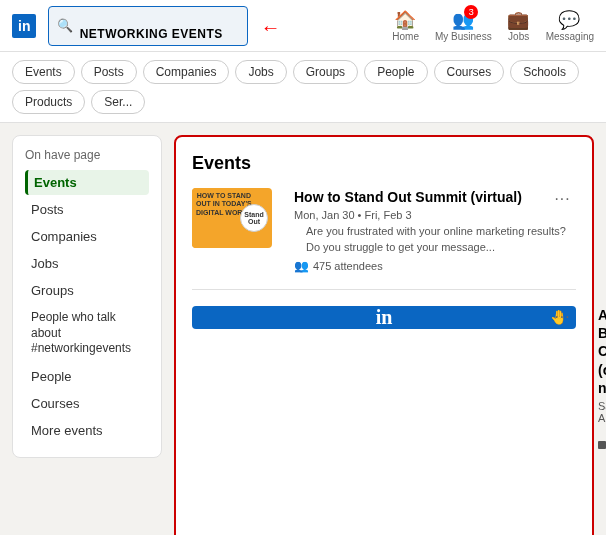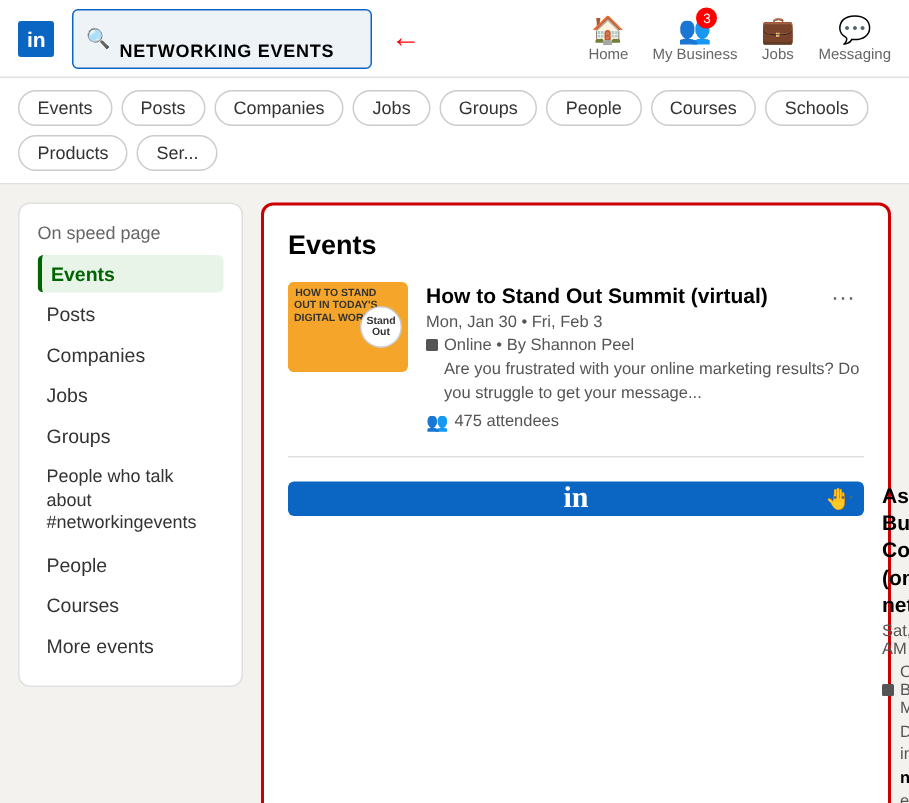--- a/index.html
+++ b/index.html
@@ -153,21 +153,21 @@
     .events-panel-title {
       font-size: 18px;
       font-weight: 700;
       color: #000;
       margin-bottom: 14px;
     }
 
     
     .event-card {
       display: flex;
-      gap: 12px;
+      gap: 22px;
       margin-bottom: 16px;
       padding-bottom: 16px;
       border-bottom: 1px solid #e0e0e0;
       position: relative;
     }
     .event-card:last-of-type { border-bottom: none; margin-bottom: 0; }
     .event-thumb {
       width: 80px;
       height: 60px;
       border-radius: 4px;
@@ -344,21 +344,21 @@
   <button class="filter-tab">Schools</button>
   <button class="filter-tab">Products</button>
   <button class="filter-tab">Ser...</button>
 </div>
 
 <div class="main-content">
 
   <div class="sidebar-wrapper">
 
     <div class="sidebar">
-      <div class="sidebar-title">On speed page</div>
+      <div class="sidebar-title">On have page</div>
       <div class="sidebar-item active">Events</div>
       <div class="sidebar-item">Posts</div>
       <div class="sidebar-item">Companies</div>
       <div class="sidebar-item">Jobs</div>
       <div class="sidebar-item">Groups</div>
       <div class="sidebar-item" style="font-size:12px; line-height:1.3;">People who talk about #networkingevents</div>
       <div class="sidebar-item">People</div>
       <div class="sidebar-item">Courses</div>
       <div class="sidebar-item">More events</div>
     </div>
@@ -370,24 +370,20 @@
     <div class="event-card">
       <div class="event-thumb thumb-summit">
         <div class="thumb-summit-inner">
           <span class="thumb-summit-text">HOW TO STAND<br>OUT IN TODAY'S<br>DIGITAL WORLD</span>
           <span class="stand-out-badge">Stand<br>Out</span>
         </div>
       </div>
       <div class="event-info">
         <div class="event-title">How to Stand Out Summit (virtual)</div>
         <div class="event-meta">Mon, Jan 30 • Fri, Feb 3</div>
-        <div class="event-meta">
-          <span class="online-dot"></span>
-          Online • By Shannon Peel
-        </div>
         <div class="event-desc">
           Are you frustrated with your online marketing results? Do you struggle to get your message...
         </div>
         <div class="event-attendees">
           <span class="attendees-icon">👥</span>
           475 attendees
         </div>
       </div>
       <span class="event-more">···</span>
     </div>

